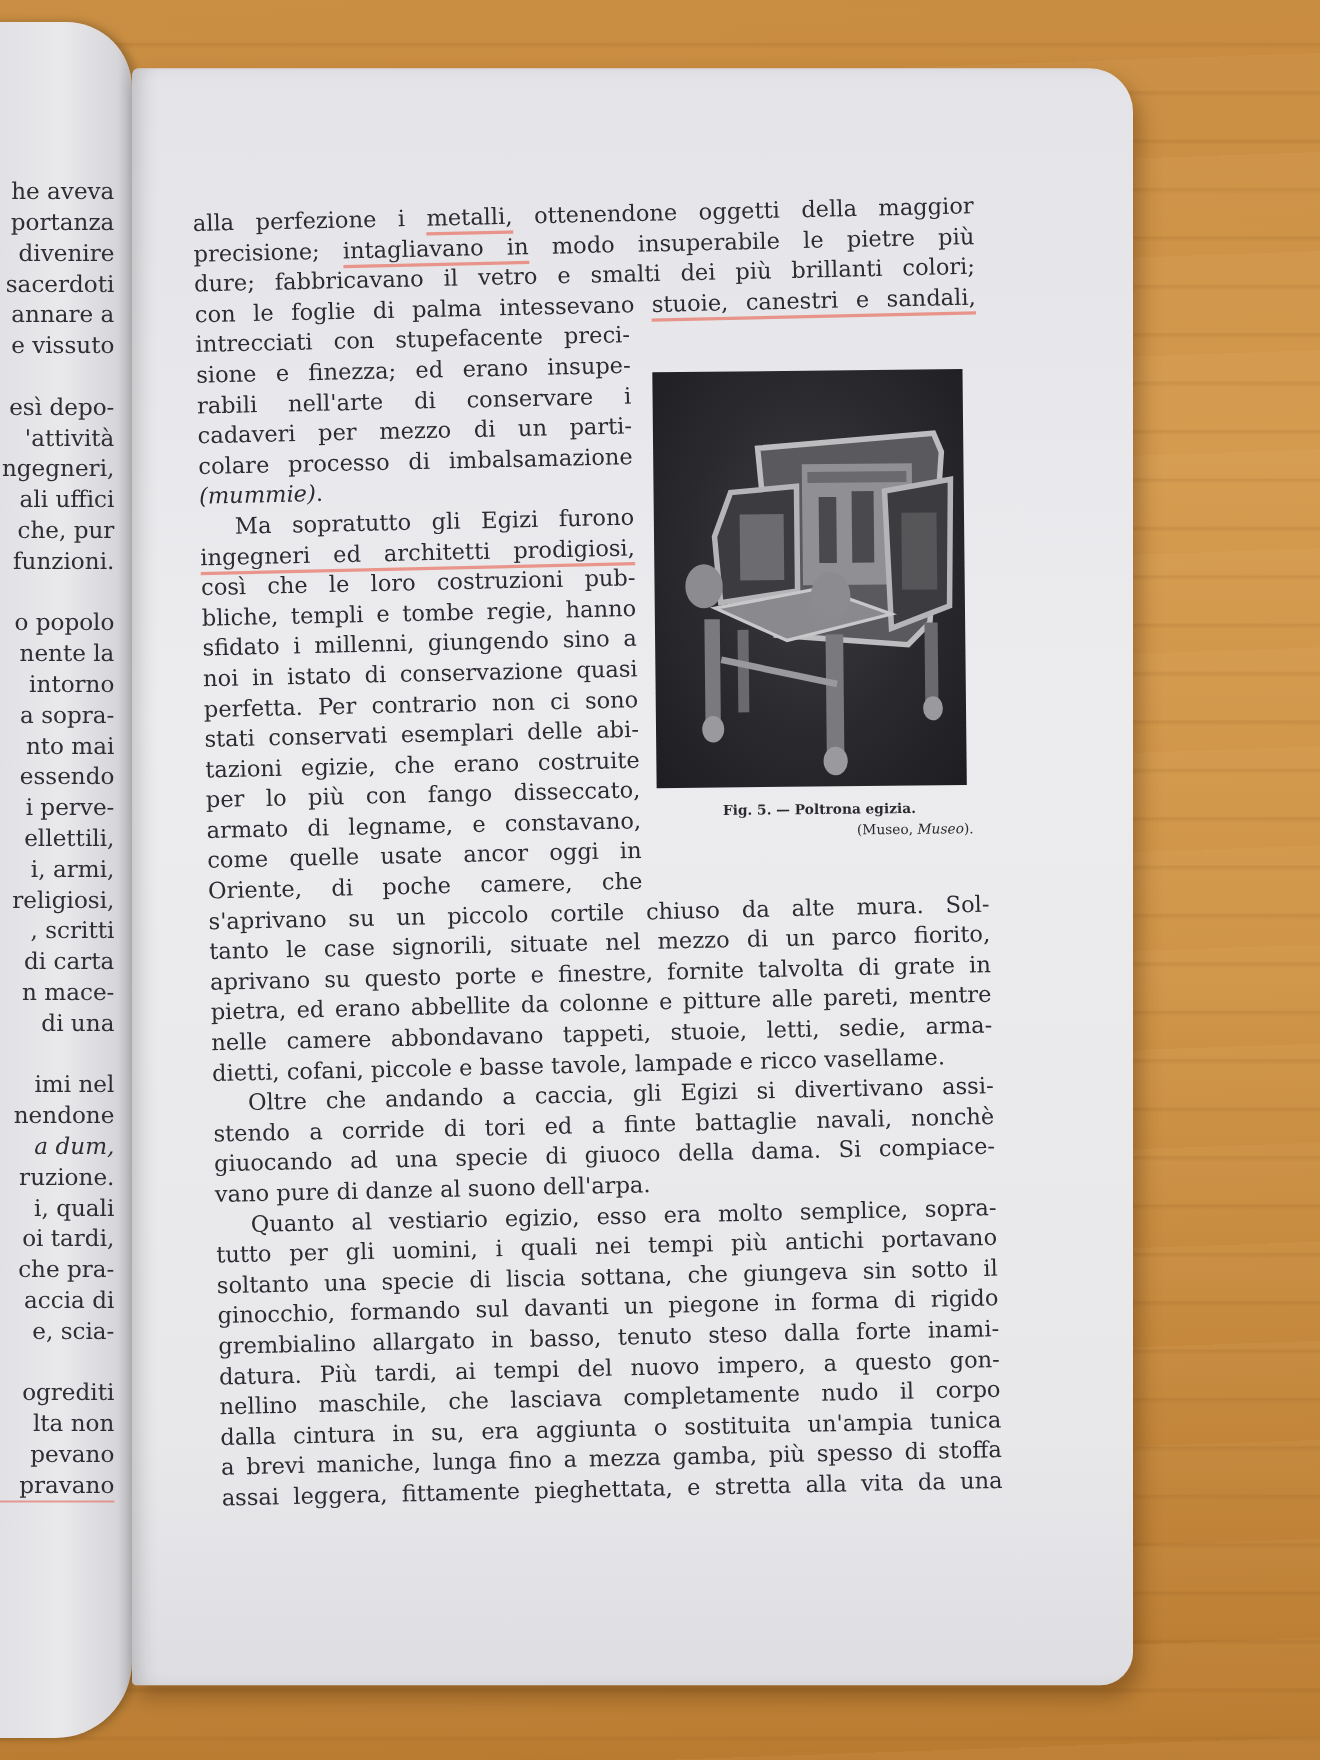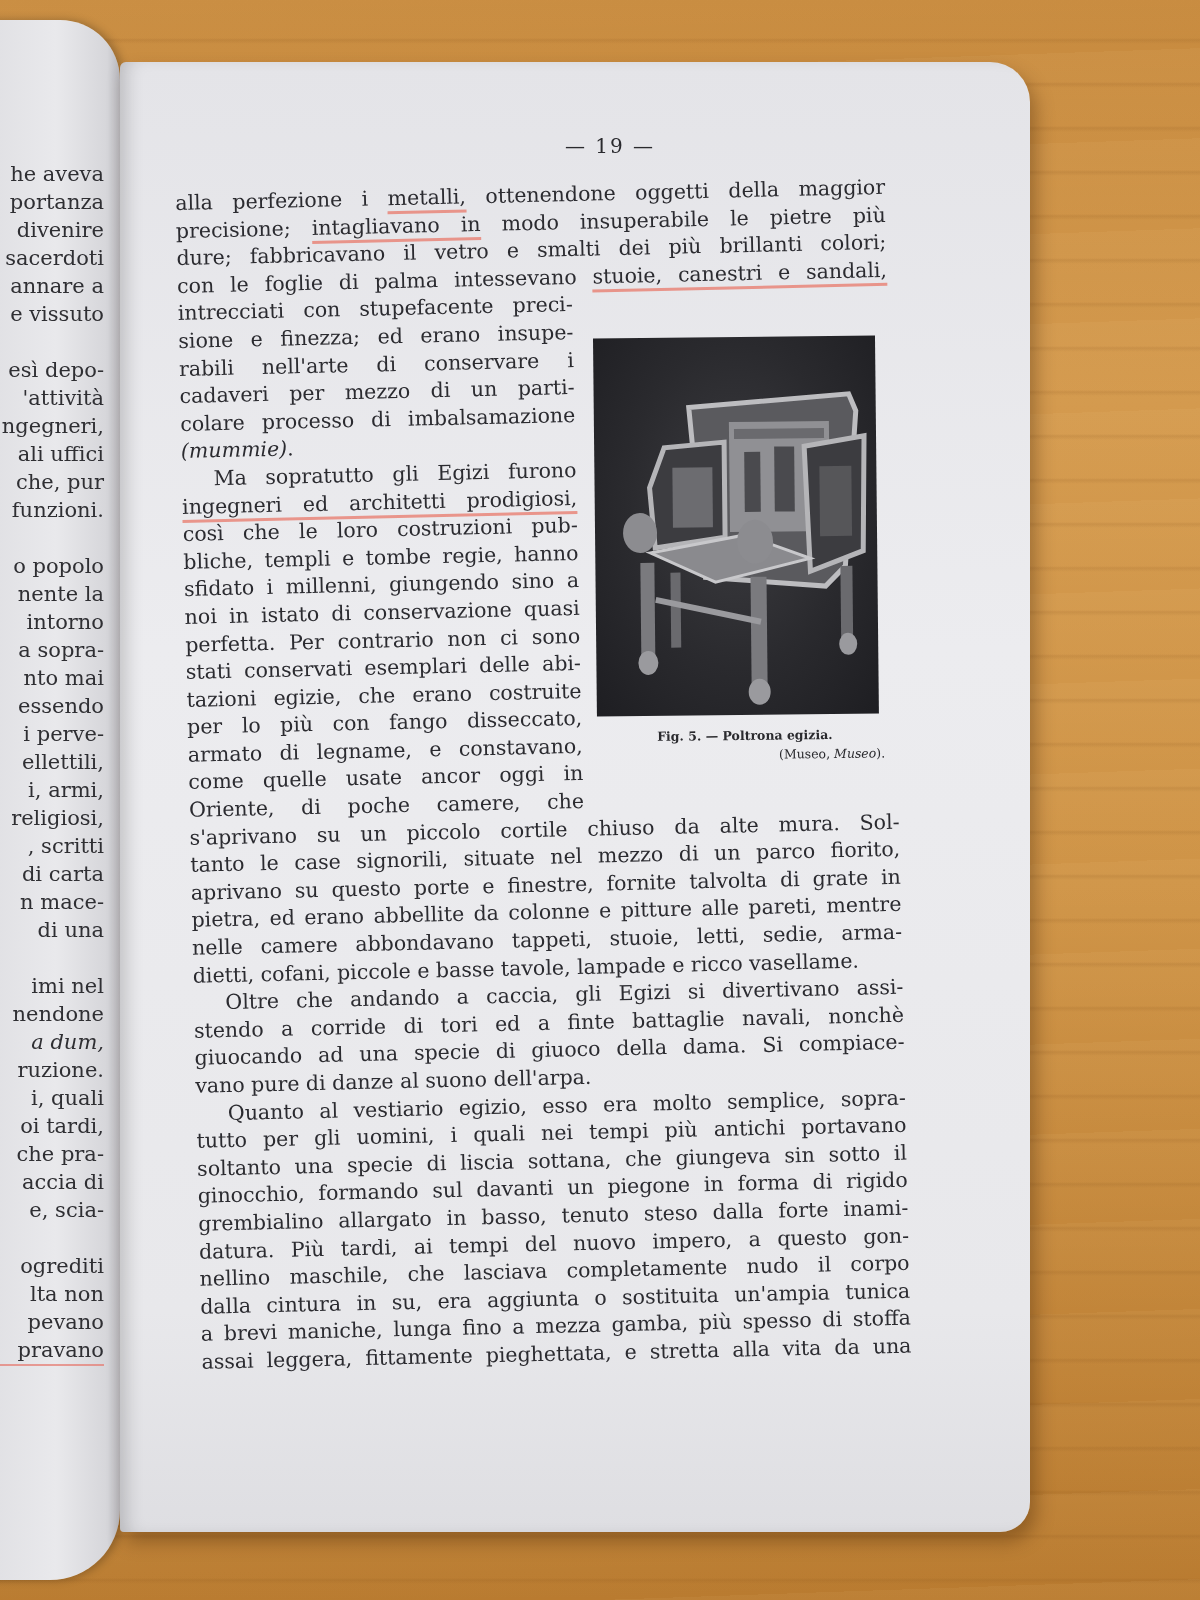--- a/index.html
+++ b/index.html
@@ -125,21 +125,20 @@
       <div class="left-line">e, scia-</div>
       <div class="left-line gap"></div>
       <div class="left-line">ogrediti</div>
       <div class="left-line">lta non</div>
       <div class="left-line">pevano</div>
       <div class="left-line left-underline">pravano</div>
     </div>
 </div>
 
 <div class="page">
-  <div class="page-number">— 19 —</div>
 
   <div class="text-block">
     <div id="top-lines" class="wide">
         <div class="line">alla perfezione i <span class="mark">metalli,</span> ottenendone oggetti della maggior</div>
         <div class="line">precisione; <span class="mark">intagliavano in</span> modo insuperabile le pietre più</div>
         <div class="line">dure; fabbricavano il vetro e smalti dei più brillanti colori;</div>
         <div class="line">con le foglie di palma intessevano <span class="mark">stuoie, canestri e sandali,</span></div>
       </div>
     <div id="narrow-lines" class="narrow">
         <div class="line ">intrecciati con stupefacente preci-</div>

